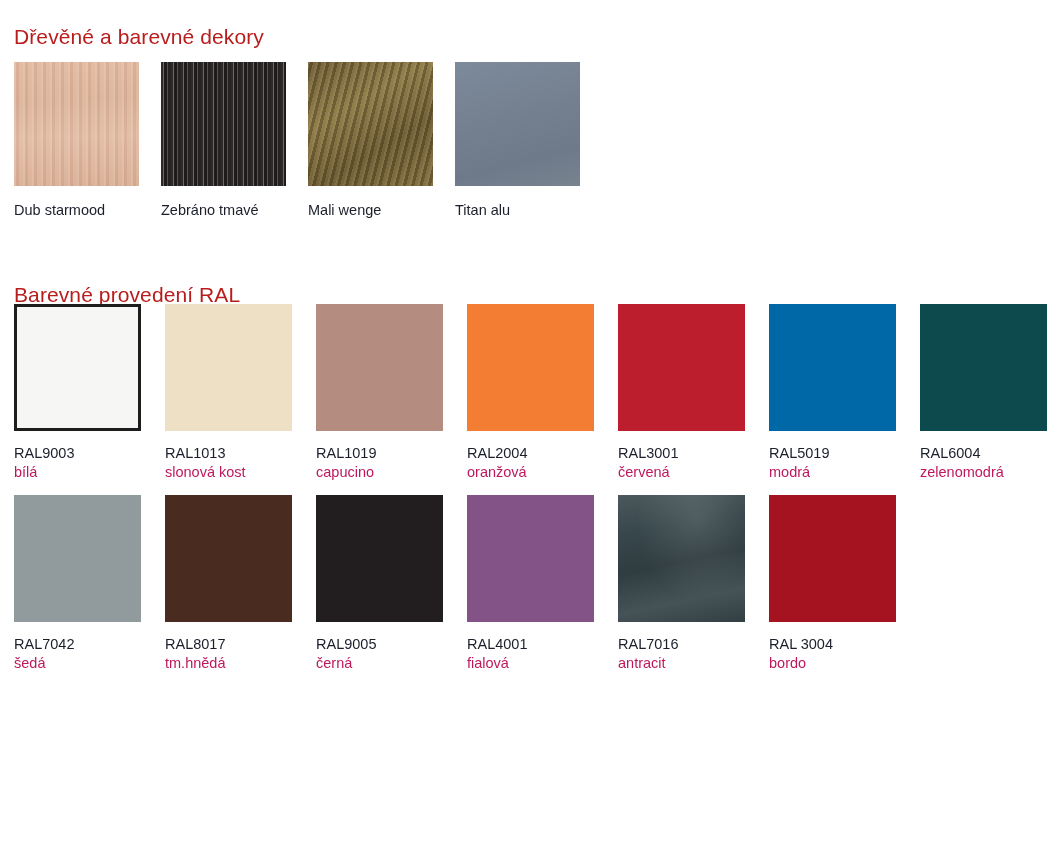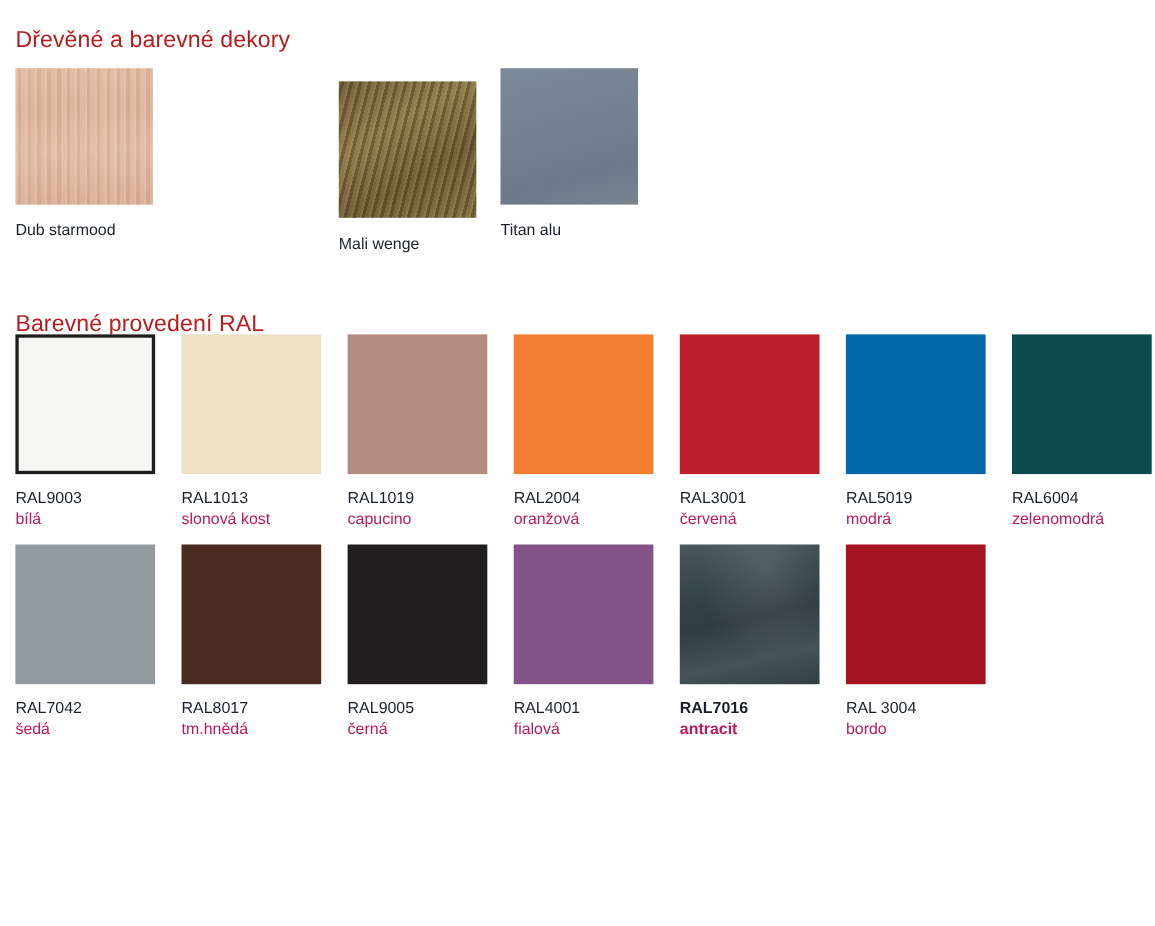--- a/index.html
+++ b/index.html
@@ -154,21 +154,25 @@
 
 <div class="page">
 
   <h2 class="section-title" id="wood-title">Dřevěné a barevné dekory</h2>
 
   <div class="wood-row">
       <div class="wood-item" style="left: 0px;">
         <div class="wood-swatch tex-dub"></div>
         <div class="wood-label">Dub starmood</div>
       </div>
-      <div class="wood-item" style="left: 294px; margin-top: 12px;">
+      <div class="wood-item" style="left: 147px;">
+        <div class="wood-swatch tex-zebrano"></div>
+        <div class="wood-label">Zebráno tmavé</div>
+      </div>
+      <div class="wood-item" style="left: 294px;">
         <div class="wood-swatch tex-mali"></div>
         <div class="wood-label">Mali wenge</div>
       </div>
       <div class="wood-item" style="left: 441px;">
         <div class="wood-swatch tex-titan"></div>
         <div class="wood-label">Titan alu</div>
       </div>
     </div>
 
   <h2 class="section-title" id="ral-title">Barevné provedení RAL</h2>
@@ -222,21 +226,21 @@
       <div class="ral-item" style="left: 302px; top: 191px;">
         <div class="ral-swatch" style="background: rgb(34, 30, 31);"></div>
         <div class="ral-code">RAL9005</div>
         <div class="ral-name">černá</div>
       </div>
       <div class="ral-item" style="left: 453px; top: 191px;">
         <div class="ral-swatch" style="background: rgb(131, 83, 135);"></div>
         <div class="ral-code">RAL4001</div>
         <div class="ral-name">fialová</div>
       </div>
-      <div class="ral-item" style="left: 604px; top: 191px; font-weight: bold;">
+      <div class="ral-item" style="left: 604px; top: 191px;">
         <div class="ral-swatch mottled" style="background: rgb(55, 70, 75);"></div>
         <div class="ral-code">RAL7016</div>
         <div class="ral-name">antracit</div>
       </div>
       <div class="ral-item" style="left: 755px; top: 191px;">
         <div class="ral-swatch" style="background: rgb(165, 19, 32);"></div>
         <div class="ral-code">RAL 3004</div>
         <div class="ral-name">bordo</div>
       </div>
     </div>

